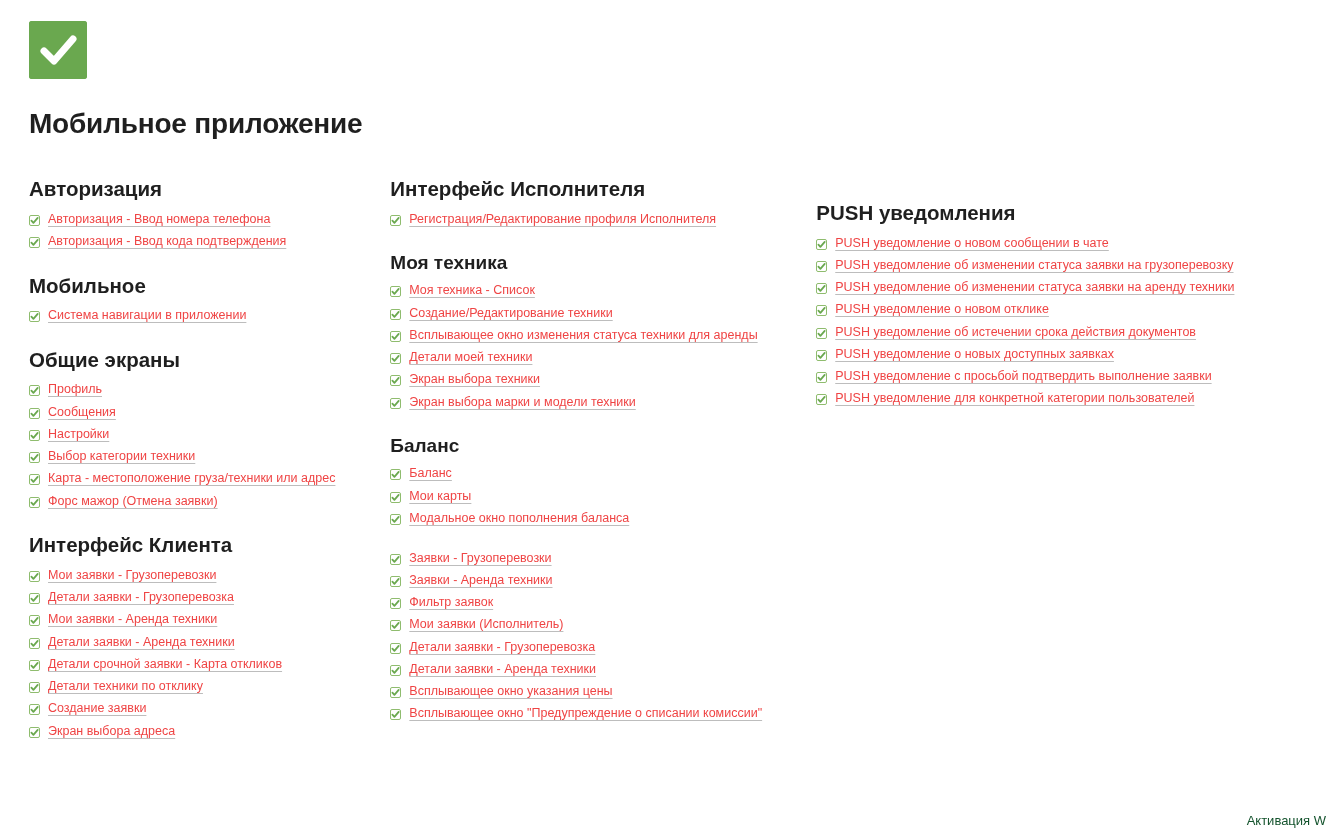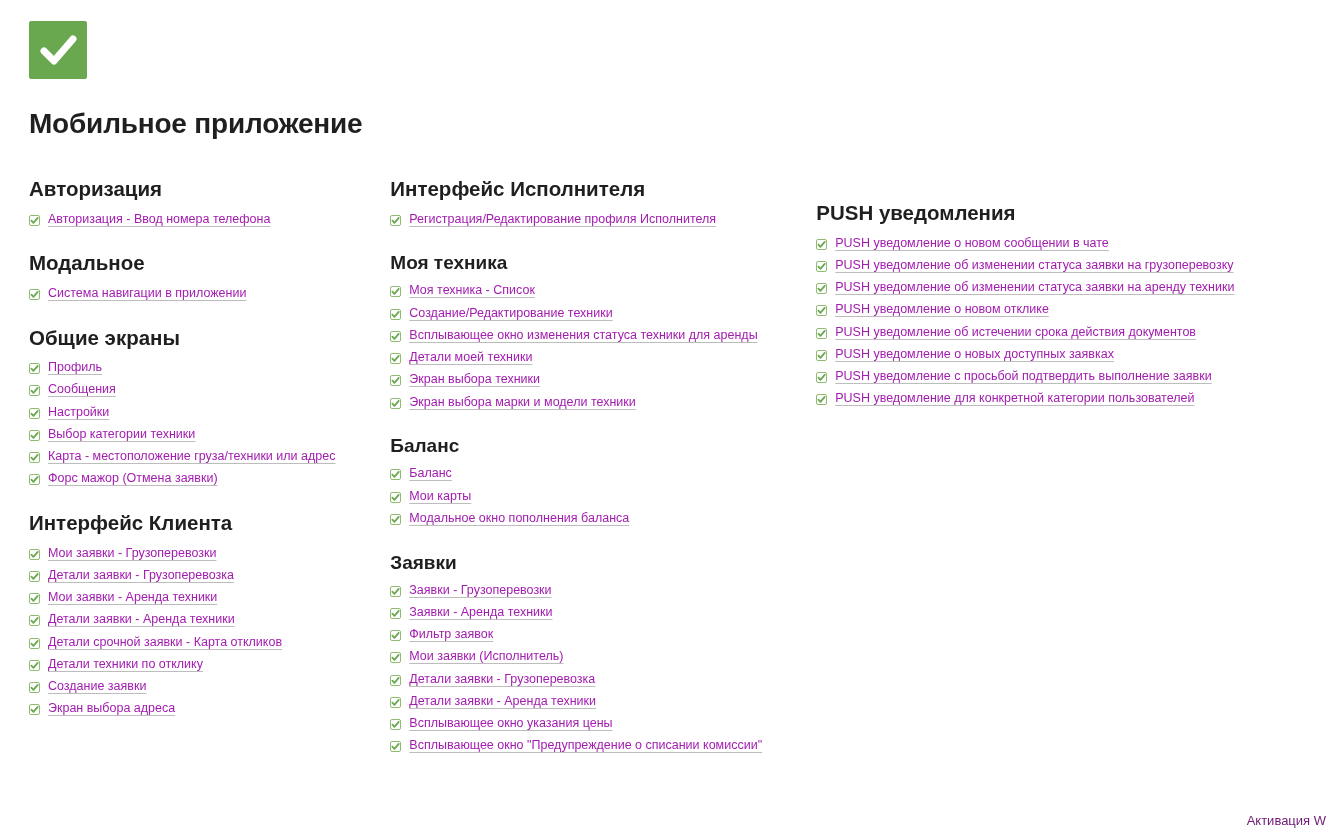--- a/index.html
+++ b/index.html
@@ -89,33 +89,33 @@
     flex: 0 0 auto;
     width: 11px;
     height: 11px;
     margin-top: 2px;
     margin-right: 8px;
     display: inline-block;
   }
   .check svg { display: block; width: 11px; height: 11px; }
   .item-label {
     font-size: 12.5px;
-    color: #a21caf;
+    color: #ef4444;
     text-decoration: underline;
     text-decoration-color: #bdbdbd;
     text-underline-offset: 2.5px;
     text-decoration-thickness: 1px;
     white-space: nowrap;
   }
   .watermark {
     position: absolute;
     right: 14px;
     bottom: 6px;
     font-size: 13px;
-    color: #701a75;
+    color: #14532d;
     white-space: nowrap;
     margin-left: 22px;
   }
 </style>
 </head>
 <body>
 
 <div class="page">
 
   <div class="logo">
@@ -135,24 +135,33 @@
         <h2 class="section-title">Авторизация</h2>
         <div class="item">
           <span class="check">
               <svg viewBox="0 0 11 11">
                 <rect x="0.5" y="0.5" width="10" height="10" rx="1.5" fill="#ffffff" stroke="#8fbc6e"></rect>
                 <path d="M2.4 5.7 L4.4 7.8 L8.7 2.9" stroke="#6aa84f" stroke-width="1.8" fill="none" stroke-linecap="round" stroke-linejoin="round"></path>
               </svg>
             </span>
           <span class="item-label">Авторизация - Ввод номера телефона</span>
         </div>
-      </div>
-
-      <div class="section">
-        <h2 class="section-title">Модальное</h2>
+        <div class="item">
+          <span class="check">
+              <svg viewBox="0 0 11 11">
+                <rect x="0.5" y="0.5" width="10" height="10" rx="1.5" fill="#ffffff" stroke="#8fbc6e"></rect>
+                <path d="M2.4 5.7 L4.4 7.8 L8.7 2.9" stroke="#6aa84f" stroke-width="1.8" fill="none" stroke-linecap="round" stroke-linejoin="round"></path>
+              </svg>
+            </span>
+          <span class="item-label">Авторизация - Ввод кода подтверждения</span>
+        </div>
+      </div>
+
+      <div class="section">
+        <h2 class="section-title">Мобильное</h2>
         <div class="item">
           <span class="check">
               <svg viewBox="0 0 11 11">
                 <rect x="0.5" y="0.5" width="10" height="10" rx="1.5" fill="#ffffff" stroke="#8fbc6e"></rect>
                 <path d="M2.4 5.7 L4.4 7.8 L8.7 2.9" stroke="#6aa84f" stroke-width="1.8" fill="none" stroke-linecap="round" stroke-linejoin="round"></path>
               </svg>
             </span>
           <span class="item-label">Система навигации в приложении</span>
         </div>
       </div>
@@ -391,21 +400,20 @@
               <svg viewBox="0 0 11 11">
                 <rect x="0.5" y="0.5" width="10" height="10" rx="1.5" fill="#ffffff" stroke="#8fbc6e"></rect>
                 <path d="M2.4 5.7 L4.4 7.8 L8.7 2.9" stroke="#6aa84f" stroke-width="1.8" fill="none" stroke-linecap="round" stroke-linejoin="round"></path>
               </svg>
             </span>
           <span class="item-label">Модальное окно пополнения баланса</span>
         </div>
       </div>
 
       <div class="section">
-        <h2 class="section-sub">Заявки</h2>
         <div class="item">
           <span class="check">
               <svg viewBox="0 0 11 11">
                 <rect x="0.5" y="0.5" width="10" height="10" rx="1.5" fill="#ffffff" stroke="#8fbc6e"></rect>
                 <path d="M2.4 5.7 L4.4 7.8 L8.7 2.9" stroke="#6aa84f" stroke-width="1.8" fill="none" stroke-linecap="round" stroke-linejoin="round"></path>
               </svg>
             </span>
           <span class="item-label">Заявки - Грузоперевозки</span>
         </div>
         <div class="item">

